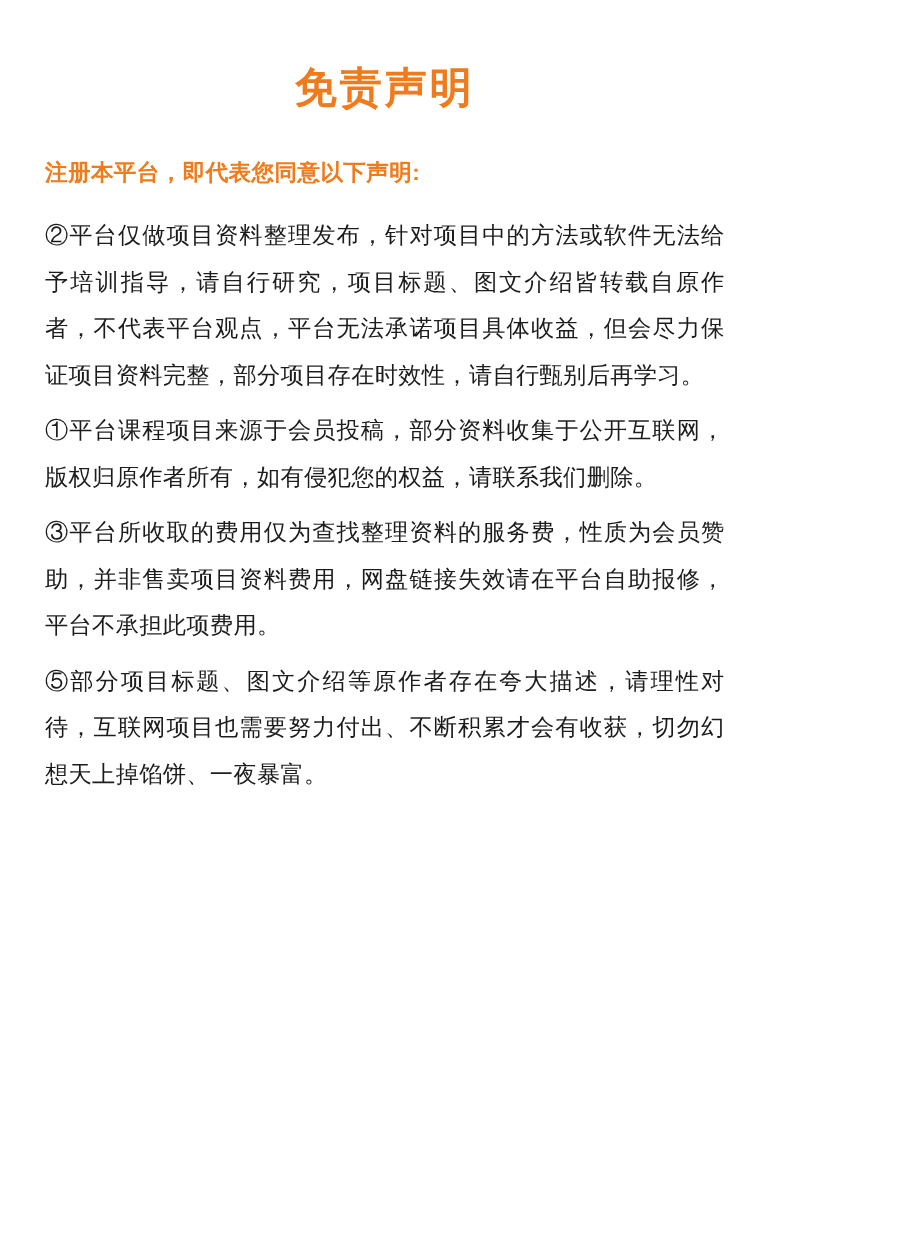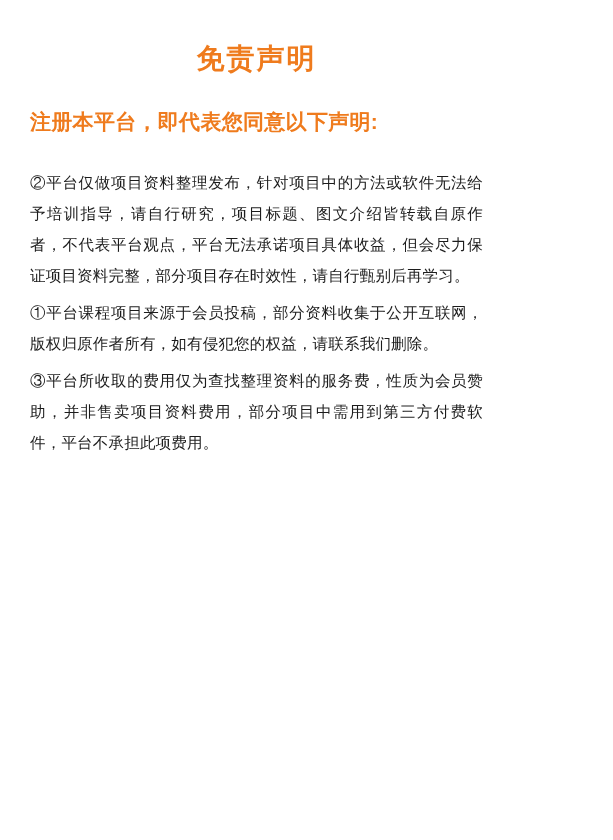--- a/index.html
+++ b/index.html
@@ -25,24 +25,24 @@
     text-align: center;
     color: #ef7b1d;
     font-size: 28px;
     font-weight: bold;
     letter-spacing: 2px;
     margin: 14px 0 26px 0;
     line-height: 1.2;
   }
   .lead {
     color: #ef7b1d;
-    font-size: 21px;
+    font-size: 15px;
     font-weight: bold;
     line-height: 1.9;
-    margin: 0 0 26px 0;
+    margin: 0 0 12px 0;
     letter-spacing: 0.3px;
   }
   .clause {
     font-size: 15.5px;
     line-height: 2.0;
     margin: 0 0 6px 0;
     color: #1c1c1c;
     text-align: justify;
     letter-spacing: 0.2px;
   }
@@ -51,15 +51,16 @@
 <body>
 
 <div class="page">
 
   <h1 class="doc-title">免责声明</h1>
 
   <p class="lead">注册本平台，即代表您同意以下声明:</p>
 
   <p class="clause">②平台仅做项目资料整理发布，针对项目中的方法或软件无法给予培训指导，请自行研究，项目标题、图文介绍皆转载自原作者，不代表平台观点，平台无法承诺项目具体收益，但会尽力保证项目资料完整，部分项目存在时效性，请自行甄别后再学习。</p>
   <p class="clause">①平台课程项目来源于会员投稿，部分资料收集于公开互联网，版权归原作者所有，如有侵犯您的权益，请联系我们删除。</p>
-  <p class="clause">③平台所收取的费用仅为查找整理资料的服务费，性质为会员赞助，并非售卖项目资料费用，部分项目中需用到第三方付费软件，平台不承担此项费用。</p>
+  <p class="clause">③平台所收取的费用仅为查找整理资料的服务费，性质为会员赞助，并非售卖项目资料费用，网盘链接失效请在平台自助报修，平台不承担此项费用。</p>
+  <p class="clause">⑤部分项目标题、图文介绍等原作者存在夸大描述，请理性对待，互联网项目也需要努力付出、不断积累才会有收获，切勿幻想天上掉馅饼、一夜暴富。</p>
 
 </div>
 
 </body></html>

